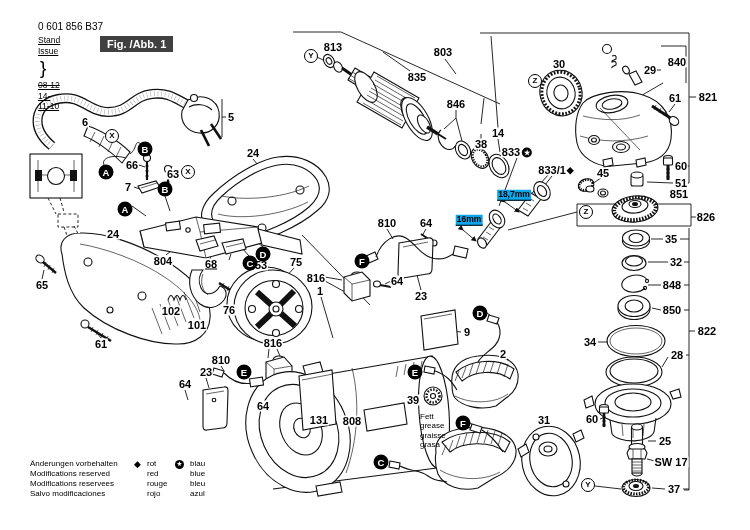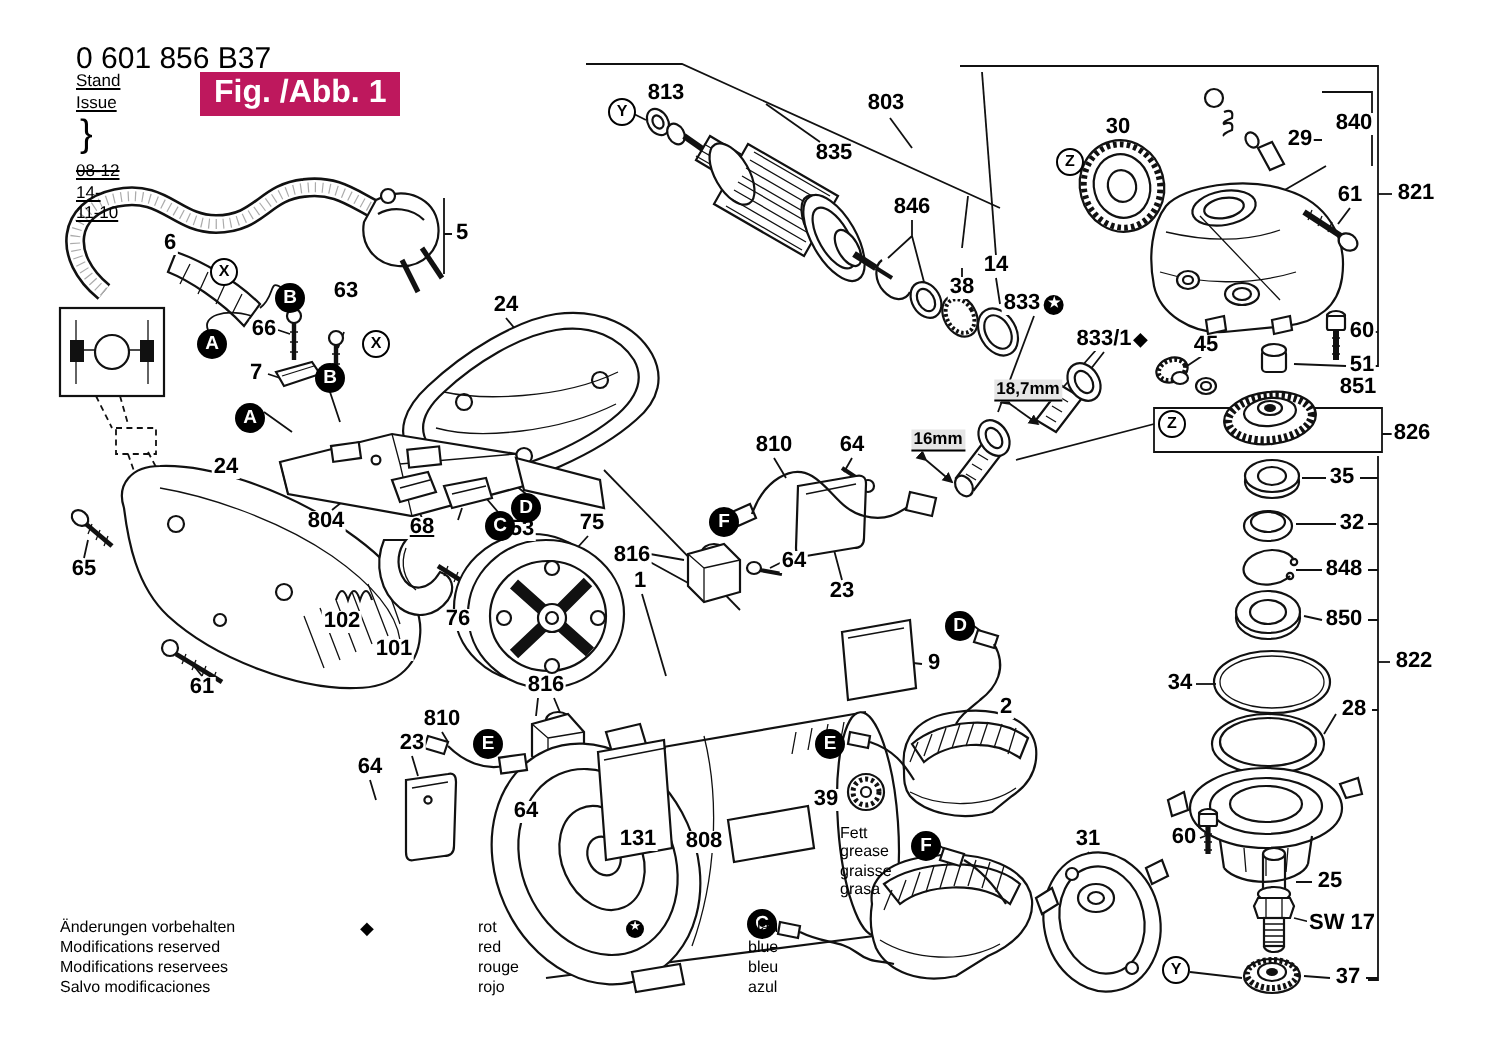--- a/index.html
+++ b/index.html
@@ -14,35 +14,35 @@
   #labels{position:absolute;left:0;top:0;width:750px;height:530px;}
   .callout{position:absolute;transform:translate(-50%,-50%);font-weight:bold;font-size:11px;
            line-height:1;white-space:nowrap;background:#fff;padding:0 1px;display:flex;align-items:center;}
   .blk{position:absolute;transform:translate(-50%,-50%);width:15px;height:15px;border-radius:50%;
        background:#000;color:#fff;font-weight:bold;font-size:9.5px;display:flex;
        align-items:center;justify-content:center;line-height:1;}
   .wht{position:absolute;transform:translate(-50%,-50%);width:12px;height:12px;border-radius:50%;
        border:1.3px solid #000;background:#fff;color:#000;font-weight:bold;font-size:8px;
        display:flex;align-items:center;justify-content:center;line-height:1;}
   .dim{position:absolute;transform:translate(-50%,-50%);font-weight:bold;font-size:8.5px;
-       line-height:1;background:#e5e5e5;border-bottom:1px solid #000;padding:0 1px 1px 1px;white-space:nowrap;}
+       line-height:1;background:#0ea5e9;border-bottom:1px solid #000;padding:0 1px 1px 1px;white-space:nowrap;}
   .starc{display:inline-flex;width:10px;height:10px;border-radius:50%;background:#000;color:#fff;
          font-size:7px;align-items:center;justify-content:center;margin-left:2px;line-height:1;}
   .dia{font-size:9px;margin-left:1px;line-height:1;}
   #header{position:absolute;left:0;top:0;}
-  #doc-number{position:absolute;left:38px;top:21px;font-size:15px;white-space:nowrap;}
+  #doc-number{position:absolute;left:38px;top:21px;font-size:10px;white-space:nowrap;}
   #rev{position:absolute;left:38px;top:35px;font-size:8.5px;line-height:1.25;}
   #rev .col{display:inline-block;vertical-align:middle;text-decoration:underline;}
   #rev .brace{font-size:19px;font-weight:400;vertical-align:middle;margin:0 2px;}
   .strike{text-decoration:line-through;}
-  #fig-box{position:absolute;left:100px;top:36px;background:#be185d;color:#fff;font-weight:bold;
-           font-size:16px;padding:2px 7px;white-space:nowrap;}
+  #fig-box{position:absolute;left:100px;top:36px;background:#404040;color:#fff;font-weight:bold;
+           font-size:11px;padding:2px 7px;white-space:nowrap;}
   #grease{position:absolute;left:420px;top:412px;font-size:8px;line-height:1.18;white-space:nowrap;}
   #legend{position:absolute;left:30px;top:459px;font-size:8px;line-height:1;}
-  .lrow{display:flex;align-items:center;height:10px;gap:46px;}
+  .lrow{display:flex;align-items:center;height:10px;}
   .lnote{width:104px;}
   .lsym1{width:13px;display:flex;align-items:center;}
   .lword1{width:28px;}
   .lsym2{width:15px;display:flex;align-items:center;}
   .lword2{width:30px;}
   .ldia{font-size:9px;line-height:1;}
   .lstar{width:9px;height:9px;border-radius:50%;background:#000;color:#fff;font-size:6.5px;
          display:inline-flex;align-items:center;justify-content:center;line-height:1;}
 </style>
 </head>
@@ -526,21 +526,21 @@
       </div>
       <div class="callout" style="left: 231px; top: 117px;">
         <span>5</span>
       </div>
       <div class="callout" style="left: 85px; top: 122px;">
         <span>6</span>
       </div>
       <div class="callout" style="left: 132px; top: 165px;">
         <span>66</span>
       </div>
-      <div class="callout" style="left: 173px; top: 146px;">
+      <div class="callout" style="left: 173px; top: 174px;">
         <span>63</span>
       </div>
       <div class="callout" style="left: 128px; top: 187px;">
         <span>7</span>
       </div>
       <div class="callout" style="left: 253px; top: 153px;">
         <span>24</span>
       </div>
       <div class="callout" style="left: 113px; top: 234px;">
         <span>24</span>

